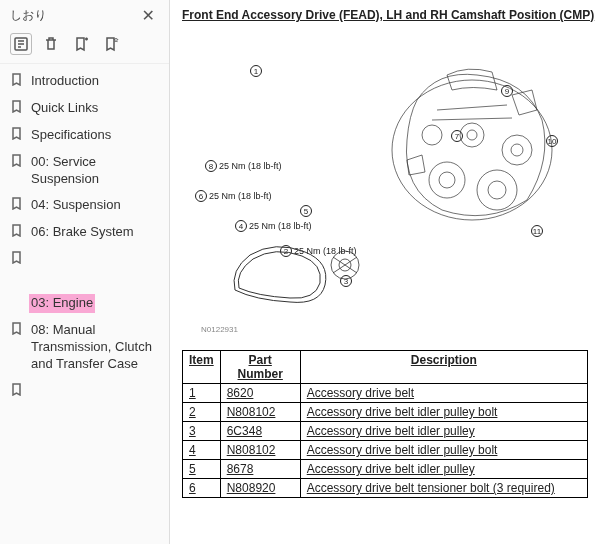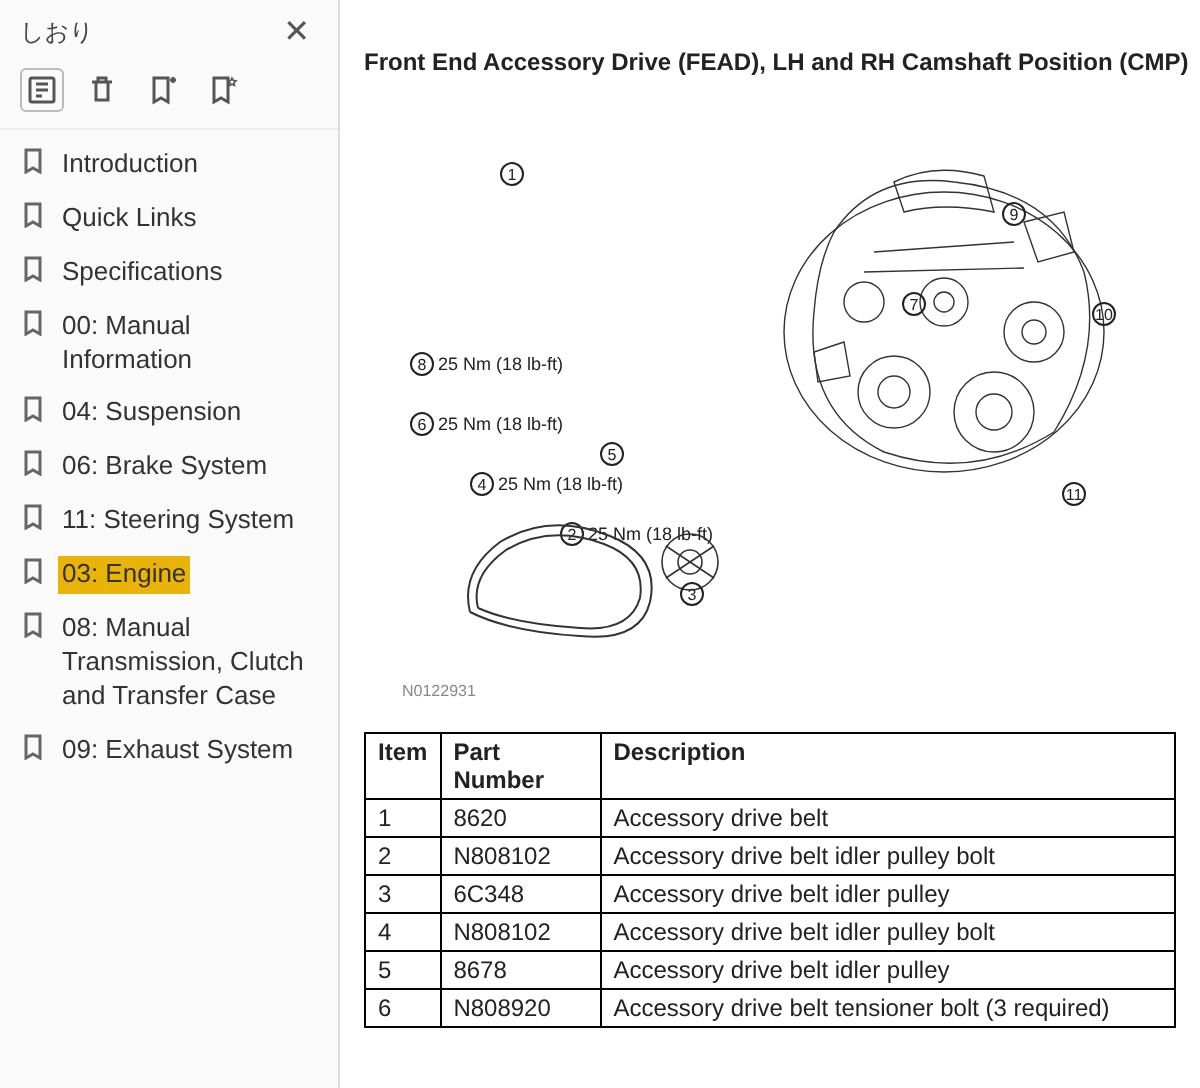--- a/index.html
+++ b/index.html
@@ -8,35 +8,35 @@
   .sidebar { width: 170px; border-right: 1px solid #ddd; background: #fafafa; display: flex; flex-direction: column; }
   .sidebar-header { display: flex; align-items: center; justify-content: space-between; padding: 6px 10px 2px 10px; }
   .sidebar-title { font-size: 12px; color: #444; }
   .close-x { font-size: 16px; color: #555; cursor: pointer; padding: 0 4px; }
   .toolbar { display: flex; gap: 8px; padding: 6px 10px 8px 10px; border-bottom: 1px solid #eee; }
   .tbtn { width: 22px; height: 22px; display: flex; align-items: center; justify-content: center; color: #555; cursor: pointer; border-radius: 3px; }
   .tbtn.boxed { border: 1px solid #bbb; }
   .tbtn svg { width: 16px; height: 16px; stroke: currentColor; fill: none; stroke-width: 1.5; }
   .bookmarks { flex: 1; overflow-y: auto; padding: 4px 0; }
   .bm { display: flex; align-items: flex-start; gap: 6px; padding: 4px 10px; cursor: pointer; line-height: 1.3; color: #333; }
-  .bm.selected .bm-label { background: #eab308; }
+  .bm.selected .bm-label { background: #f9a8d4; margin-top: 44px; }
   .bm-label { padding: 1px 2px; }
   .bm-icon { flex-shrink: 0; margin-top: 1px; }
   .bm-icon svg { width: 13px; height: 13px; stroke: #666; fill: none; stroke-width: 1.5; }
-  .content { flex: 1; padding: 24px 12px; overflow: hidden; position: relative; }
+  .content { flex: 1; padding: 8px 12px; overflow: hidden; position: relative; text-decoration: underline; }
   .doc-title { font-size: 12px; font-weight: bold; margin-bottom: 8px; white-space: nowrap; }
   .figure { width: 380px; height: 310px; margin: 0 auto 10px auto; position: relative; background: #fff; }
   .engine-sketch { position: absolute; right: 8px; top: 10px; width: 190px; height: 200px; }
   .callout { position: absolute; font-size: 9px; color: #222; white-space: nowrap; }
   .callout .num { display: inline-block; width: 12px; height: 12px; border: 1px solid #222; border-radius: 50%; text-align: center; line-height: 11px; font-size: 8px; margin-right: 2px; }
   .belt { position: absolute; left: 30px; bottom: 30px; width: 110px; height: 70px; }
   .fig-id { position: absolute; left: 6px; bottom: 6px; font-size: 8px; color: #888; }
   table.parts { border-collapse: collapse; width: 100%; font-size: 12px; }
   table.parts th, table.parts td { border: 1px solid #000; padding: 2px 6px; text-align: left; vertical-align: top; }
-  table.parts th { font-weight: bold; }
+  table.parts th { font-weight: bold; text-align: center; }
   table.parts th:nth-child(1), table.parts td:nth-child(1) { width: 36px; }
   table.parts th:nth-child(2), table.parts td:nth-child(2) { width: 80px; }
   .row-cut td { border-bottom: none; }
 </style>
 </head>
 <body>
 
 <div class="app">
   <aside class="sidebar">
     <div class="sidebar-header">
@@ -87,57 +87,50 @@
         <div class="bm">
           <span class="bm-icon"><svg viewBox="0 0 13 13">
               <path d="M3 1h7v11l-3.5-2L3 12z"></path>
             </svg></span>
           <span class="bm-label">Specifications</span>
         </div>
         <div class="bm">
           <span class="bm-icon"><svg viewBox="0 0 13 13">
               <path d="M3 1h7v11l-3.5-2L3 12z"></path>
             </svg></span>
-          <span class="bm-label">00: Manual Information</span>
+          <span class="bm-label">00: Service Suspension</span>
         </div>
         <div class="bm">
           <span class="bm-icon"><svg viewBox="0 0 13 13">
               <path d="M3 1h7v11l-3.5-2L3 12z"></path>
             </svg></span>
           <span class="bm-label">04: Suspension</span>
         </div>
         <div class="bm">
           <span class="bm-icon"><svg viewBox="0 0 13 13">
               <path d="M3 1h7v11l-3.5-2L3 12z"></path>
             </svg></span>
           <span class="bm-label">06: Brake System</span>
         </div>
-        <div class="bm">
-          <span class="bm-icon"><svg viewBox="0 0 13 13">
-              <path d="M3 1h7v11l-3.5-2L3 12z"></path>
-            </svg></span>
-          <span class="bm-label">11: Steering System</span>
-        </div>
         <div class="bm selected">
           <span class="bm-icon"><svg viewBox="0 0 13 13">
               <path d="M3 1h7v11l-3.5-2L3 12z"></path>
             </svg></span>
           <span class="bm-label">03: Engine</span>
         </div>
         <div class="bm">
           <span class="bm-icon"><svg viewBox="0 0 13 13">
               <path d="M3 1h7v11l-3.5-2L3 12z"></path>
             </svg></span>
           <span class="bm-label">08: Manual Transmission, Clutch and Transfer Case</span>
         </div>
         <div class="bm">
           <span class="bm-icon"><svg viewBox="0 0 13 13">
               <path d="M3 1h7v11l-3.5-2L3 12z"></path>
             </svg></span>
-          <span class="bm-label">09: Exhaust System</span>
         </div>
       </nav>
   </aside>
 
   <main class="content">
     <div class="doc-title">Front End Accessory Drive (FEAD), LH and RH Camshaft Position (CMP)</div>
 
     <div class="figure">
       <svg class="engine-sketch" viewBox="0 0 190 200">
         <g stroke="#333" stroke-width="0.7" fill="none">
@@ -155,21 +148,21 @@
           <path d="M70 35 Q90 25 115 32 L120 50 Q95 45 75 50 Z"></path>
           <path d="M135 55 L155 50 L160 70 L142 75 Z"></path>
           <path d="M45 115 L30 120 L32 135 L48 132 Z"></path>
           <line x1="60" y1="70" x2="130" y2="65"></line>
           <line x1="55" y1="80" x2="135" y2="78"></line>
         </g>
       </svg>
 
       <div class="callout" style="left:55px; top:35px;"><span class="num">1</span></div>
       <div class="callout" style="left:10px; top:130px;"><span class="num">8</span><span>25 Nm (18 lb-ft)</span></div>
-      <div class="callout" style="left:10px; top:160px;"><span class="num">6</span><span>25 Nm (18 lb-ft)</span></div>
+      <div class="callout" style="left:0px; top:160px;"><span class="num">6</span><span>25 Nm (18 lb-ft)</span></div>
       <div class="callout" style="left:40px; top:190px;"><span class="num">4</span><span>25 Nm (18 lb-ft)</span></div>
       <div class="callout" style="left:85px; top:215px;"><span class="num">2</span><span>25 Nm (18 lb-ft)</span></div>
 
       <svg class="belt" viewBox="0 0 110 70">
         <g stroke="#333" stroke-width="1" fill="none">
           <path d="M10 50 Q5 30 25 15 Q50 0 80 12 Q105 22 100 45 Q95 65 65 62 Q30 60 10 50"></path>
           <path d="M14 48 Q10 32 28 19 Q50 6 77 16 Q98 24 95 43 Q90 60 65 58 Q32 56 14 48"></path>
         </g>
       </svg>
 

